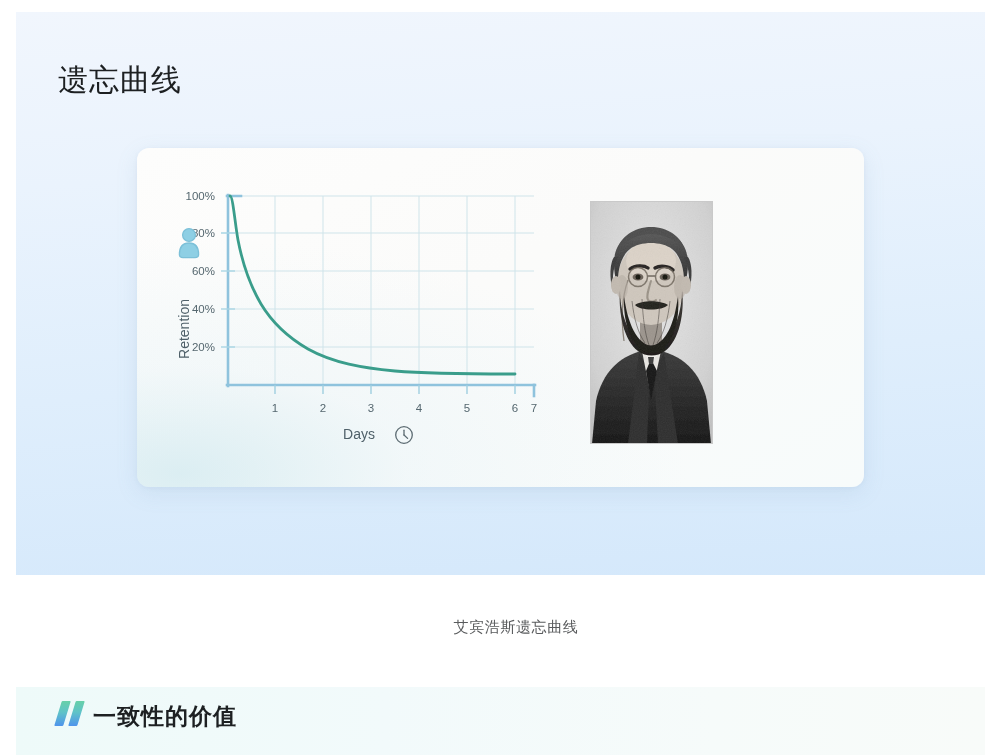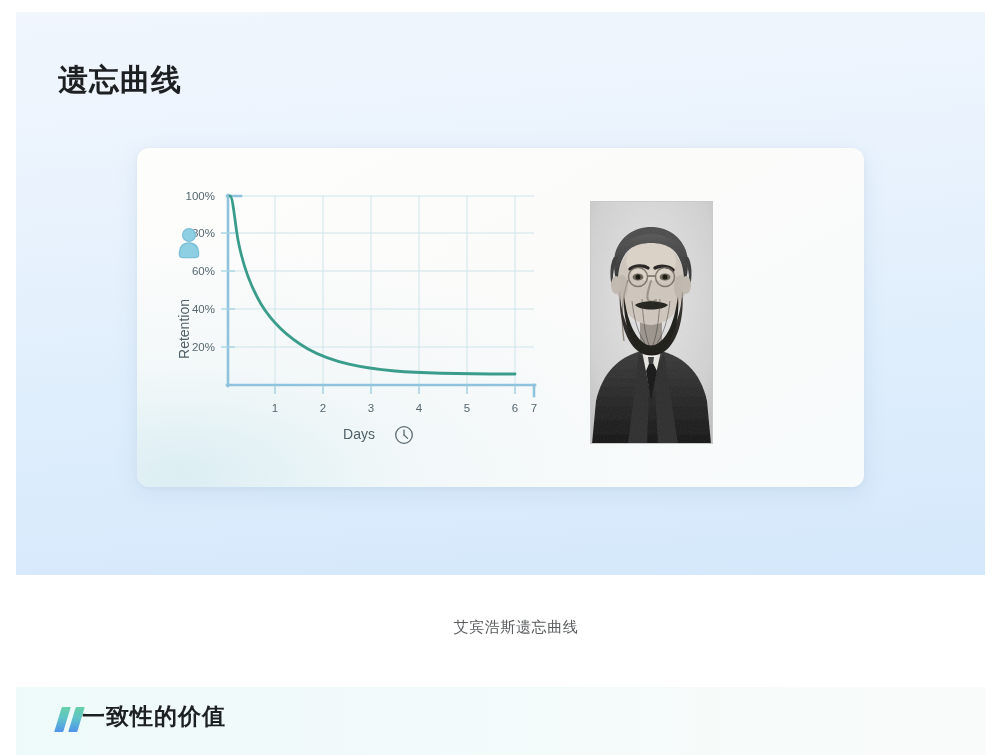--- a/index.html
+++ b/index.html
@@ -27,21 +27,21 @@
     width: 969px;
     height: 563px;
     background: linear-gradient(176deg, #f1f6fd 0%, #eaf3fd 28%, #dfeefc 62%, #d4e8fb 100%);
   }
 
   .hero-title {
     position: absolute;
     left: 42px;
     top: 48px;
     font-size: 30px;
-    font-weight: bold;
+    font-weight: normal;
     color: #1d2022;
     letter-spacing: 1px;
     line-height: 1.3;
   }
 
   
   .figure-card {
     position: absolute;
     left: 121px;
     top: 136px;
@@ -97,22 +97,22 @@
     width: 969px;
     height: 68px;
     background: linear-gradient(90deg, #eefaf9 0%, #f2fafb 38%, #f6fbfa 72%, #f8fbf9 100%);
   }
 
   .section-head {
     position: absolute;
     left: 42px;
     top: 14px;
     display: flex;
-    align-items: flex-end;
-    gap: 1px;
+    align-items: flex-start;
+    gap: 12px;
   }
 
   .accent-bars {
     display: flex;
     gap: 5px;
     height: 25px;
     align-items: center;
   }
   .accent-bars span {
     display: block;

